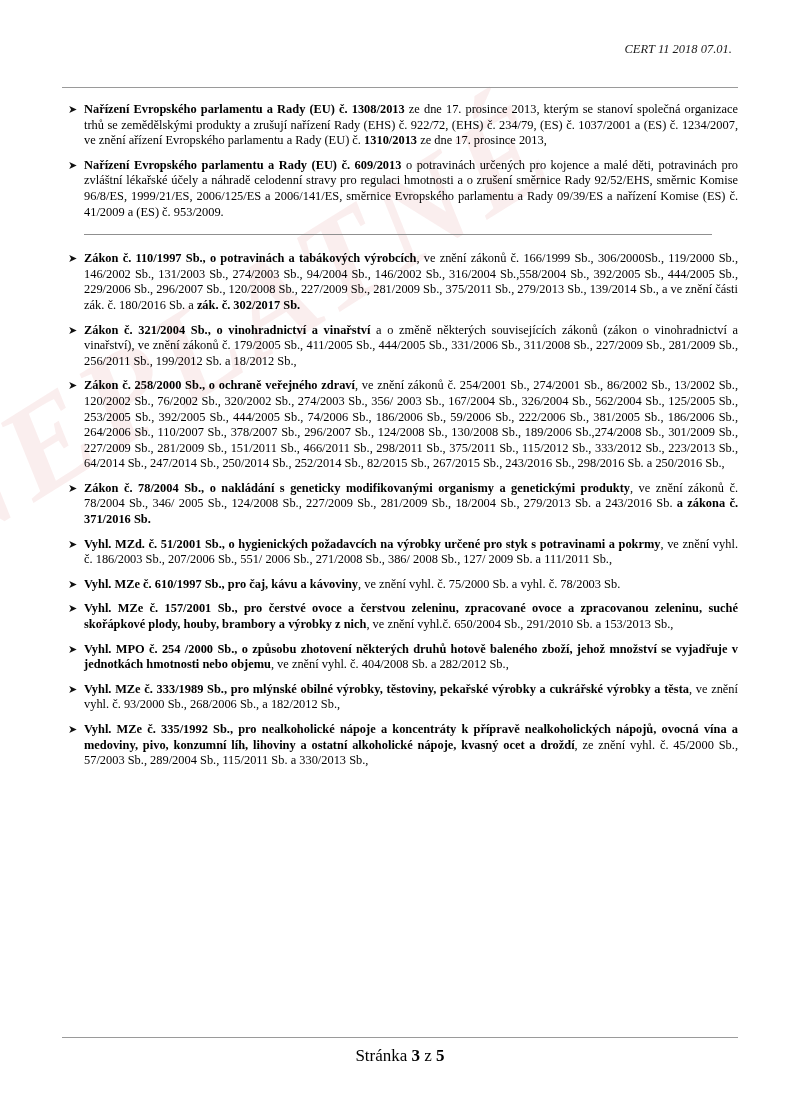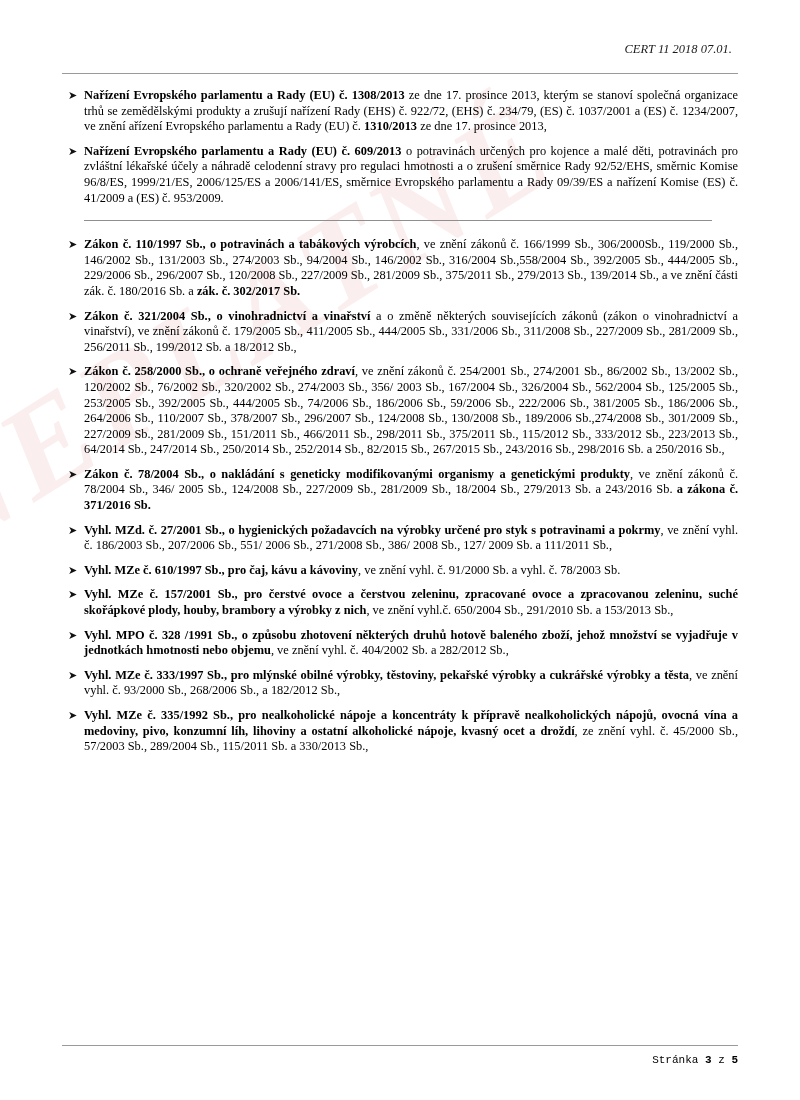--- a/index.html
+++ b/index.html
@@ -41,21 +41,21 @@
     pointer-events: none;
     letter-spacing: 6px;
     user-select: none;
   }
   .header {
     text-align: right;
     font-style: italic;
     font-size: 12.5px;
     color: #1a1a1a;
     padding-right: 6px;
-    margin-bottom: 16px;
+    margin-bottom: 30px;
     font-family: "Liberation Serif", serif;
   }
   .hrule {
     border: 0;
     border-top: 1px solid #9a9a9a;
     margin: 0 0 14px 0;
   }
   .content {
     position: relative;
     z-index: 2;
@@ -91,23 +91,23 @@
     border: 0;
     border-top: 1px solid #8f8f8f;
     margin: 0;
     width: 96%;
   }
   .footer {
     position: absolute;
     left: 62px;
     right: 62px;
     bottom: 34px;
-    text-align: right;
-    font-size: 11px;
-    font-family: Liberation Mono, monospace;
+    text-align: center;
+    font-size: 17px;
+    font-family: Liberation Serif, serif;
   }
   .footer-rule {
     border: 0;
     border-top: 1px solid #9a9a9a;
     margin: 0 0 8px 0;
   }
   .footer b { font-weight: bold; }
 </style>
 </head>
 <body>
@@ -142,37 +142,37 @@
         <div class="item">
           <div class="bullet">➤</div>
           <div class="body"><b>Zákon č. 258/2000 Sb., o ochraně veřejného zdraví</b><span>, ve znění zákonů č. 254/2001 Sb., 274/2001 Sb., 86/2002 Sb., 13/2002 Sb., 120/2002 Sb., 76/2002 Sb., 320/2002 Sb., 274/2003 Sb., 356/ 2003 Sb., 167/2004 Sb., 326/2004 Sb., 562/2004 Sb., 125/2005 Sb., 253/2005 Sb., 392/2005 Sb., 444/2005 Sb., 74/2006 Sb., 186/2006 Sb., 59/2006 Sb., 222/2006 Sb., 381/2005 Sb., 186/2006 Sb., 264/2006 Sb., 110/2007 Sb., 378/2007 Sb., 296/2007 Sb., 124/2008 Sb., 130/2008 Sb., 189/2006 Sb.,274/2008 Sb., 301/2009 Sb., 227/2009 Sb., 281/2009 Sb., 151/2011 Sb., 466/2011 Sb., 298/2011 Sb., 375/2011 Sb., 115/2012 Sb., 333/2012 Sb., 223/2013 Sb., 64/2014 Sb., 247/2014 Sb., 250/2014 Sb., 252/2014 Sb., 82/2015 Sb., 267/2015 Sb., 243/2016 Sb., 298/2016 Sb. a 250/2016 Sb.,</span></div>
         </div>
         <div class="item">
           <div class="bullet">➤</div>
           <div class="body"><b>Zákon č. 78/2004 Sb., o nakládání s geneticky modifikovanými organismy a genetickými produkty</b><span>, ve znění zákonů č. 78/2004 Sb., 346/ 2005 Sb., 124/2008 Sb., 227/2009 Sb., 281/2009 Sb., 18/2004 Sb., 279/2013 Sb. a 243/2016 Sb. </span><b>a zákona č. 371/2016 Sb.</b></div>
         </div>
         <div class="item">
           <div class="bullet">➤</div>
-          <div class="body"><b>Vyhl. MZd. č. 27/2001 Sb., o hygienických požadavcích na výrobky určené pro styk s potravinami a pokrmy</b><span>, ve znění vyhl. č. 186/2003 Sb., 207/2006 Sb., 551/ 2006 Sb., 271/2008 Sb., 386/ 2008 Sb., 127/ 2009 Sb. a  111/2011 Sb.,</span></div>
+          <div class="body"><b>Vyhl. MZd. č. 51/2001 Sb., o hygienických požadavcích na výrobky určené pro styk s potravinami a pokrmy</b><span>, ve znění vyhl. č. 186/2003 Sb., 207/2006 Sb., 551/ 2006 Sb., 271/2008 Sb., 386/ 2008 Sb., 127/ 2009 Sb. a  111/2011 Sb.,</span></div>
         </div>
         <div class="item">
           <div class="bullet">➤</div>
-          <div class="body"><b>Vyhl. MZe č. 610/1997 Sb., pro čaj, kávu a kávoviny</b><span>, ve znění vyhl. č. 91/2000 Sb. a vyhl. č. 78/2003 Sb.</span></div>
+          <div class="body"><b>Vyhl. MZe č. 610/1997 Sb., pro čaj, kávu a kávoviny</b><span>, ve znění vyhl. č. 75/2000 Sb. a vyhl. č. 78/2003 Sb.</span></div>
         </div>
         <div class="item">
           <div class="bullet">➤</div>
           <div class="body"><b>Vyhl. MZe č. 157/2001 Sb., pro čerstvé ovoce a čerstvou zeleninu, zpracované ovoce a zpracovanou zeleninu, suché skořápkové plody, houby, brambory a výrobky z nich</b><span>, ve znění vyhl.č. 650/2004 Sb., 291/2010 Sb. a 153/2013 Sb.,</span></div>
         </div>
         <div class="item">
           <div class="bullet">➤</div>
-          <div class="body"><b>Vyhl. MPO č. 328 /1991 Sb., o způsobu zhotovení některých druhů hotově baleného zboží, jehož množství se vyjadřuje v jednotkách hmotnosti nebo objemu</b><span>, ve znění vyhl. č. 404/2002 Sb. a 282/2012 Sb.,</span></div>
+          <div class="body"><b>Vyhl. MPO č. 254 /2000 Sb., o způsobu zhotovení některých druhů hotově baleného zboží, jehož množství se vyjadřuje v jednotkách hmotnosti nebo objemu</b><span>, ve znění vyhl. č. 404/2008 Sb. a 282/2012 Sb.,</span></div>
         </div>
         <div class="item">
           <div class="bullet">➤</div>
-          <div class="body"><b>Vyhl. MZe č. 333/1997 Sb., pro mlýnské obilné výrobky, těstoviny, pekařské výrobky a cukrářské výrobky a těsta</b><span>, ve znění vyhl. č. 93/2000 Sb., 268/2006 Sb., a 182/2012 Sb.,</span></div>
+          <div class="body"><b>Vyhl. MZe č. 333/1989 Sb., pro mlýnské obilné výrobky, těstoviny, pekařské výrobky a cukrářské výrobky a těsta</b><span>, ve znění vyhl. č. 93/2000 Sb., 268/2006 Sb., a 182/2012 Sb.,</span></div>
         </div>
         <div class="item">
           <div class="bullet">➤</div>
           <div class="body"><b>Vyhl. MZe č. 335/1992 Sb., pro nealkoholické nápoje a koncentráty k přípravě nealkoholických nápojů, ovocná vína a medoviny, pivo, konzumní líh, lihoviny a ostatní alkoholické nápoje, kvasný ocet a droždí</b><span>, ze znění vyhl. č. 45/2000 Sb., 57/2003 Sb., 289/2004 Sb., 115/2011 Sb. a 330/2013 Sb.,</span></div>
         </div>
       </div>
   </div>
 
   <div class="footer">
     <hr class="footer-rule">

